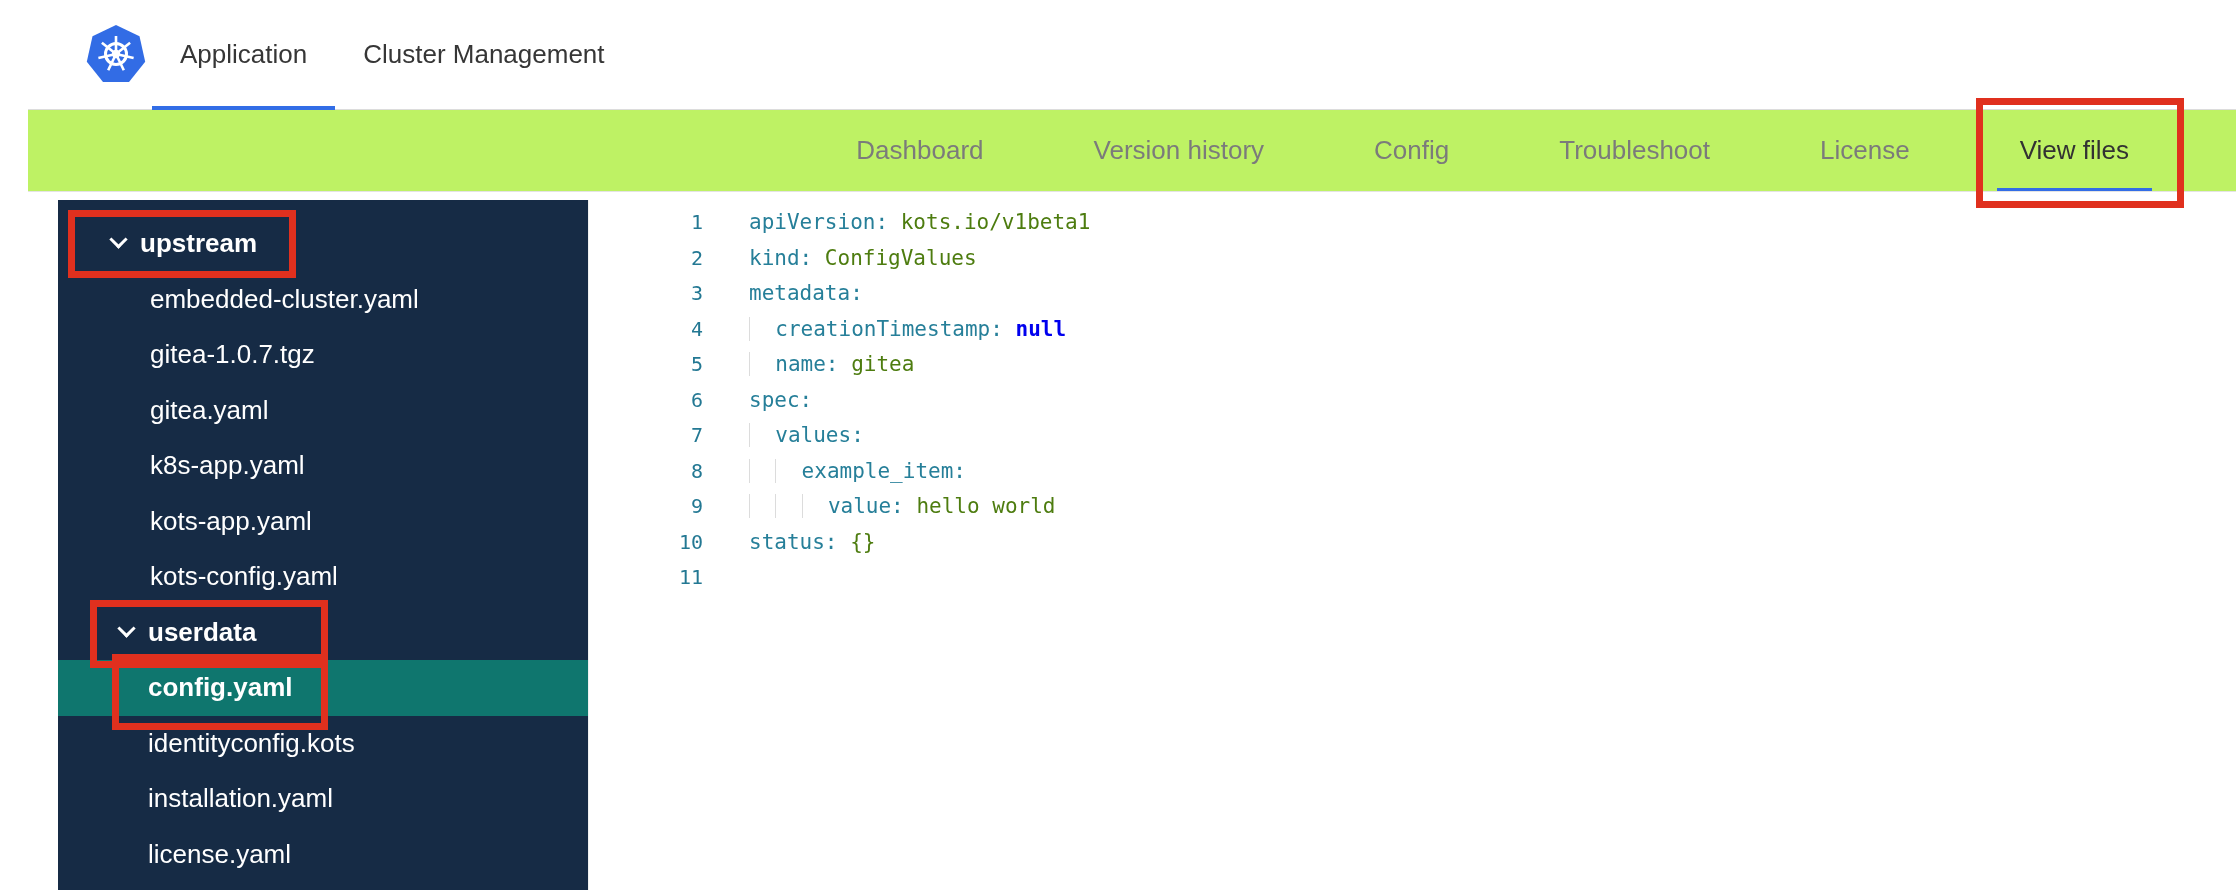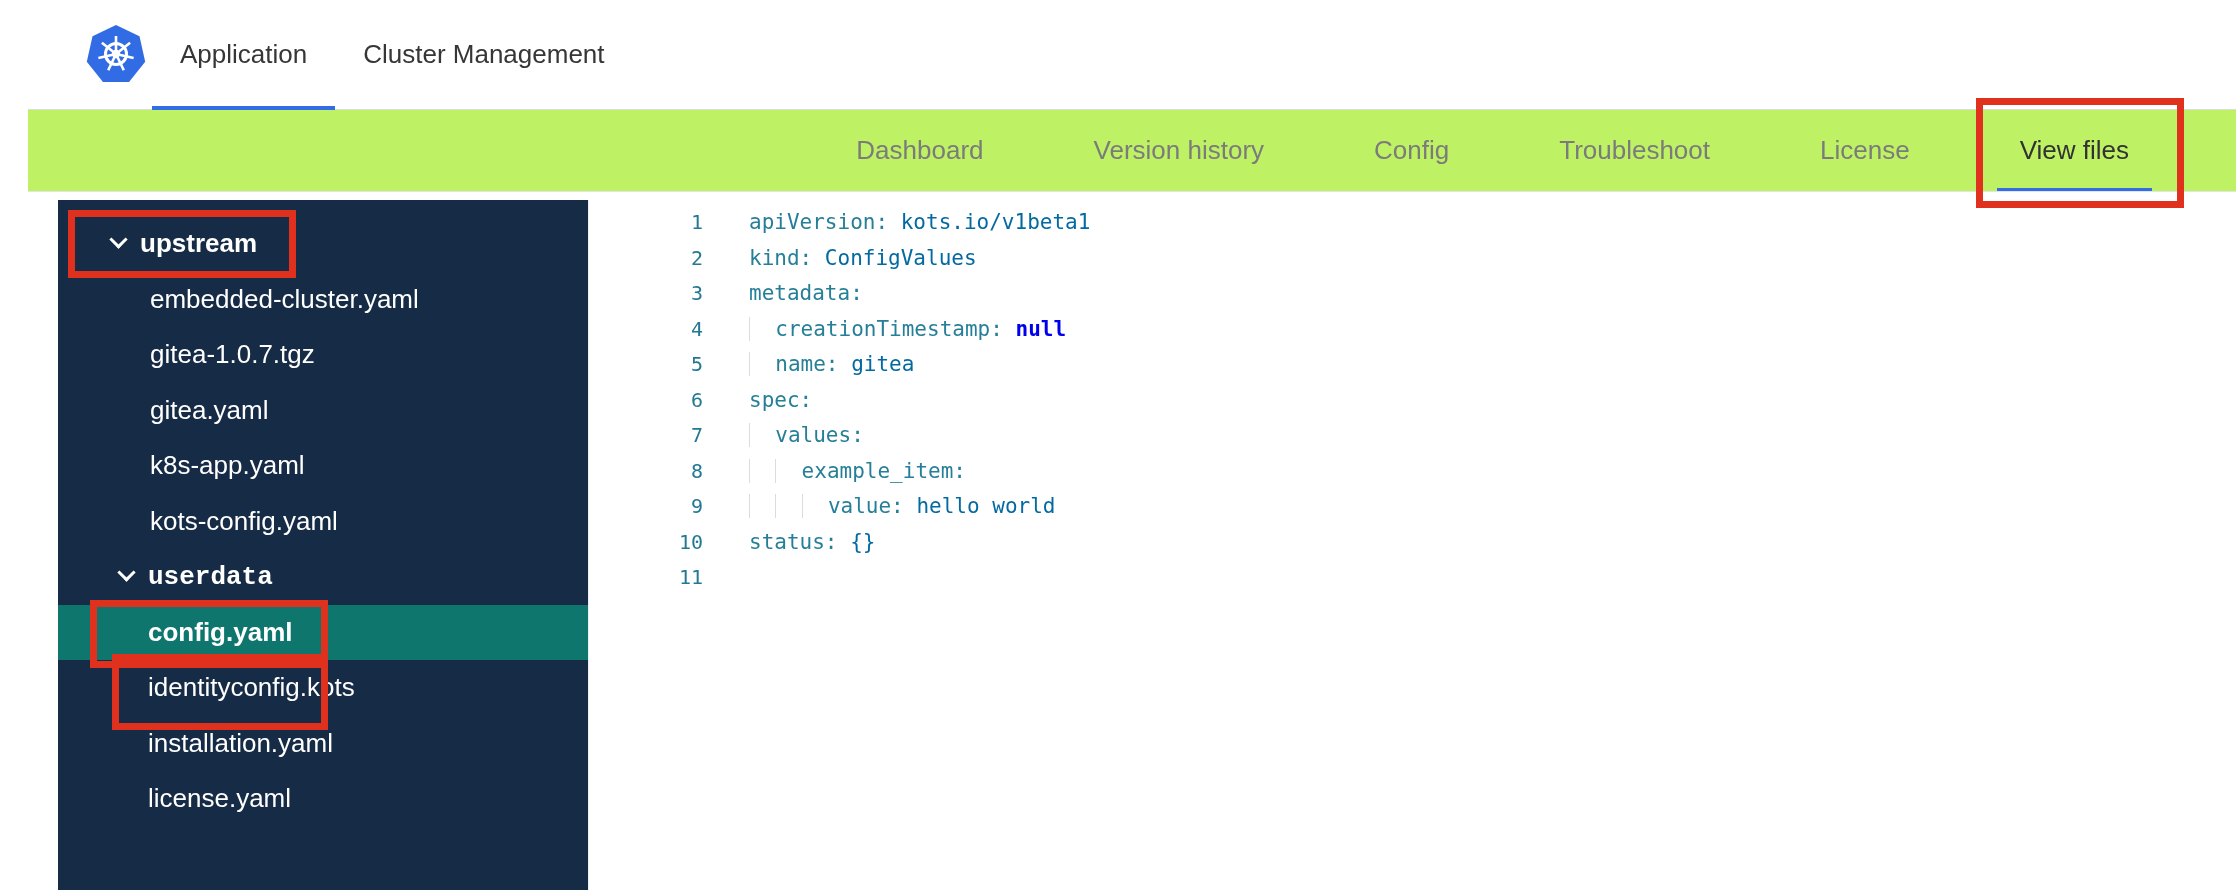--- a/index.html
+++ b/index.html
@@ -31,35 +31,35 @@
   
   .file-tree { position: absolute; left: 30px; top: 200px; width: 530px; height: 690px;
                background: #162b45; padding-top: 16px; overflow: hidden; }
   .tree-row { display: flex; align-items: center; height: 55.5px; font-size: 26px; color: #ffffff;
               cursor: pointer; white-space: nowrap; }
   .tree-row.folder .tree-label { font-weight: bold; }
   .tree-row.selected { background: #0f766e; }
   .tree-row.selected .tree-label { font-weight: bold; }
   .tree-row.lvl0 { padding-left: 54px; }
   .tree-row.lvl1 { padding-left: 92px; }
-  .tree-row.folder.lvl1 { padding-left: 62px; font-family: Liberation Mono, monospace; }
+  .tree-row.folder.lvl1 { padding-left: 62px; }
   .tree-row.lvl2 { padding-left: 90px; }
   .chevron { width: 13px; height: 13px; border-left: 3px solid #fff; border-bottom: 3px solid #fff;
              transform: rotate(-45deg); margin: -8px 15px 0 0; flex: none; }
 
   
   .editor { position: absolute; left: 560px; top: 200px; right: 0; bottom: 0; background: #fff;
             border-left: 1px solid #f0f0f0; font-family: "DejaVu Sans Mono", monospace;
             font-size: 21px; padding-top: 5px; overflow: hidden; }
   .code-line { display: flex; height: 35.5px; line-height: 35.5px; }
   .ln { width: 114px; text-align: right; color: #237893; flex: none; font-size: 20px; }
   .lc { white-space: pre; padding-left: 46px; }
   .guide { white-space: pre; border-left: 1px solid #dcdcdc; }
   .tok-key { color: #267f99; }
-  .tok-value { color: #0369a1; }
+  .tok-value { color: #4d7c0f; }
   .tok-keyword { color: #0000ee; font-weight: bold; }
 
   
   .annotation-box { position: absolute; border: 7px solid #e0301e; pointer-events: none; z-index: 50; }
 </style>
 </head>
 <body>
 
 <div class="page">
 
@@ -104,20 +104,23 @@
         <span class="tree-label">embedded-cluster.yaml</span>
       </div>
       <div class="tree-row lvl1">
         <span class="tree-label">gitea-1.0.7.tgz</span>
       </div>
       <div class="tree-row lvl1">
         <span class="tree-label">gitea.yaml</span>
       </div>
       <div class="tree-row lvl1">
         <span class="tree-label">k8s-app.yaml</span>
+      </div>
+      <div class="tree-row lvl1">
+        <span class="tree-label">kots-app.yaml</span>
       </div>
       <div class="tree-row lvl1">
         <span class="tree-label">kots-config.yaml</span>
       </div>
       <div class="tree-row lvl1 folder">
         <span class="chevron"></span>
         <span class="tree-label">userdata</span>
       </div>
       <div class="tree-row lvl2 selected">
         <span class="tree-label">config.yaml</span>

